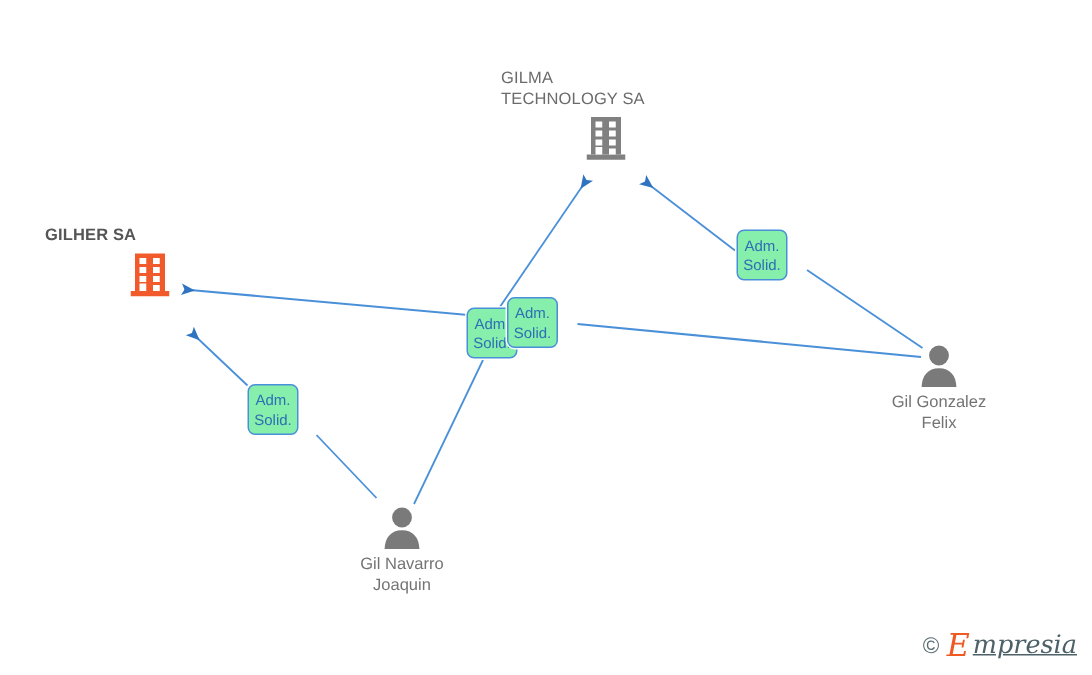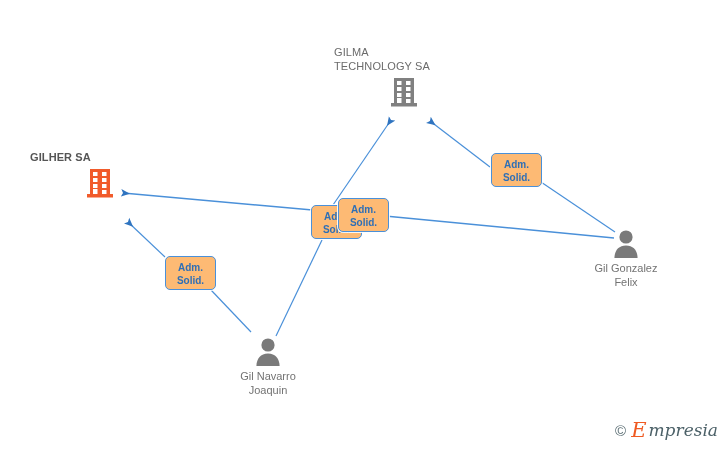--- a/index.html
+++ b/index.html
@@ -63,33 +63,32 @@
   }
   .avatar {
     display: block;
     margin: 0 auto;
   }
 
   
   .rel-box {
     position: absolute;
     box-sizing: border-box;
-    width: 51px;
+    width: 34px;
     height: 34px;
-    background: #fdba74;
+    background: #86efac;
     border: 1.4px solid #4a90d9;
     border-radius: 5px;
     color: #2f6fb5;
     font-size: 10px;
     line-height: 13px;
     text-align: center;
     padding-top: 4px;
     white-space: pre-line;
     box-shadow: 0 0 0 1px rgba(255,255,255,0.9);
-    font-weight: bold;
   }
 
   
   #watermark {
     position: absolute;
     right: 10px;
     bottom: 9px;
     display: flex;
     align-items: center;
     gap: 5px;
@@ -106,20 +105,21 @@
     color: #ef5a22;
     line-height: 1;
   }
   #watermark .wm-rest {
     font-family: "DejaVu Serif", serif;
     font-style: italic;
     font-size: 17px;
     color: #4c6168;
     line-height: 1;
     margin-left: -3px;
+    text-decoration: underline;
   }
 </style>
 </head>
 <body>
 
 <div id="canvas">
 
   <svg id="edges" viewBox="0 0 728 450" xmlns="http://www.w3.org/2000/svg">
     <defs>
       <marker id="ah" markerWidth="9" markerHeight="9" refX="7" refY="4.5" orient="auto" markerUnits="userSpaceOnUse">

